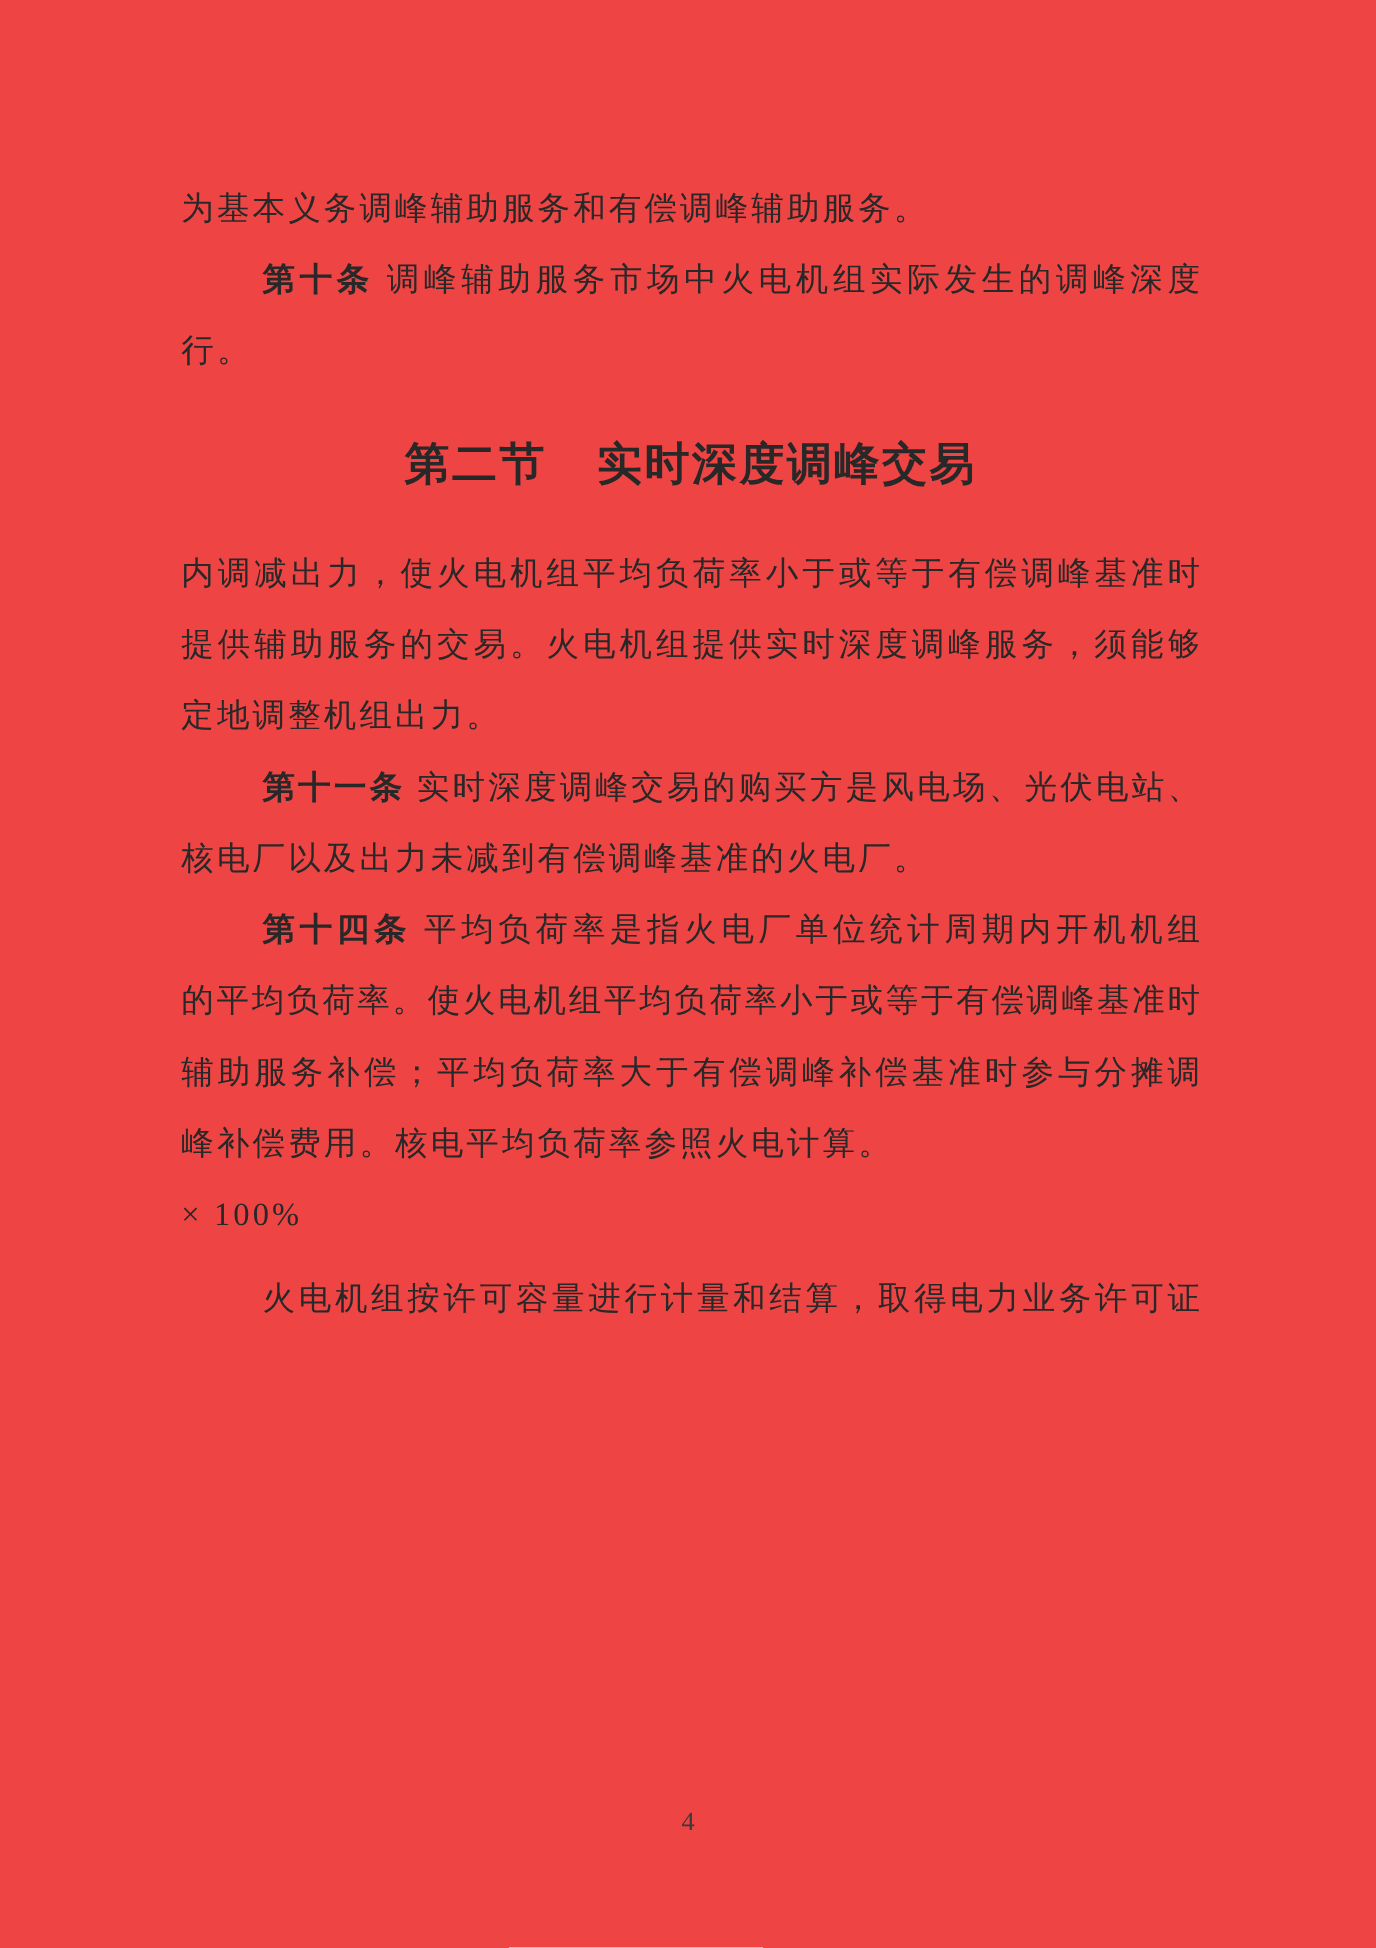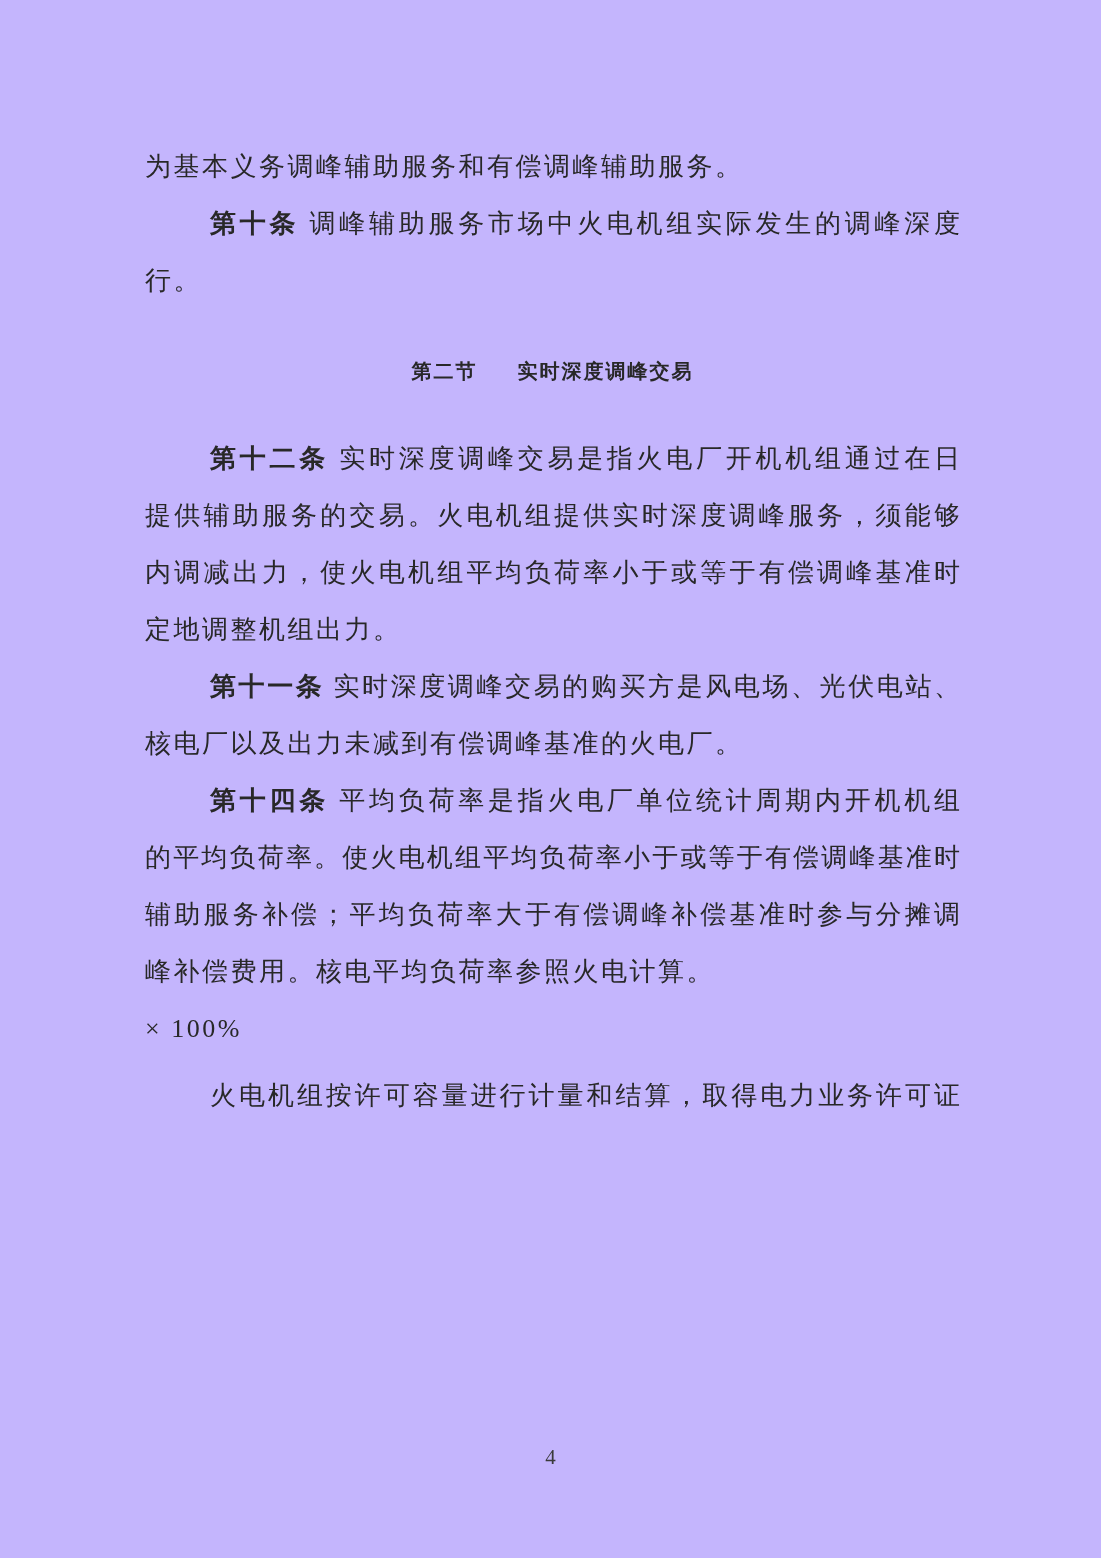--- a/index.html
+++ b/index.html
@@ -4,21 +4,21 @@
 <style>
   html, body {
     margin: 0;
     padding: 0;
     background: #ffffff;
   }
   .page {
     position: relative;
     width: 1101px;
     height: 1558px;
-    background: #c4b5fd;
+    background: #ef4444;
     overflow: hidden;
     font-family: "Liberation Serif", "DejaVu Serif", serif;
   }
   .doc-body {
     position: absolute;
     left: 145px;
     top: 138px;
     width: 815px;
     color: #282828;
     font-size: 26px;
@@ -36,21 +36,21 @@
     text-align-last: justify;
     text-justify: inter-character;
   }
   .line.indent {
     text-indent: 65px;
   }
   .line.heading {
     text-align: center;
     text-align-last: center;
     font-weight: 700;
-    font-size: 20px;
+    font-size: 36px;
     letter-spacing: 2px;
     margin-top: 34px;
     margin-bottom: 30px;
     white-space: nowrap;
   }
   .line.heading .seg-0 {
     margin-right: 40px;
   }
   .line:last-child {
     margin-top: 10px;
@@ -73,23 +73,22 @@
 </style>
 </head>
 <body>
 
 <div class="page">
   <div class="doc-body">
       <div class="line"><span class="seg-0">为基本义务调峰辅助服务和有偿调峰辅助服务。</span></div>
       <div class="line fill indent"><span class="bold seg-0">第十条</span><span class="seg-1"> 调峰辅助服务市场中火电机组实际发生的调峰深度</span></div>
       <div class="line"><span class="seg-0">行。</span></div>
       <div class="line heading"><span class="bold seg-0">第二节</span><span class="bold seg-1">实时深度调峰交易</span></div>
-      <div class="line fill indent"><span class="bold seg-0">第十二条</span><span class="seg-1"> 实时深度调峰交易是指火电厂开机机组通过在日</span></div>
+      <div class="line fill"><span class="seg-0">内调减出力，使火电机组平均负荷率小于或等于有偿调峰基准时</span></div>
       <div class="line fill"><span class="seg-0">提供辅助服务的交易。火电机组提供实时深度调峰服务，须能够</span></div>
-      <div class="line fill"><span class="seg-0">内调减出力，使火电机组平均负荷率小于或等于有偿调峰基准时</span></div>
       <div class="line"><span class="seg-0">定地调整机组出力。</span></div>
       <div class="line fill indent"><span class="bold seg-0">第十一条</span><span class="seg-1"> 实时深度调峰交易的购买方是风电场、光伏电站、</span></div>
       <div class="line"><span class="seg-0">核电厂以及出力未减到有偿调峰基准的火电厂。</span></div>
       <div class="line fill indent"><span class="bold seg-0">第十四条</span><span class="seg-1"> 平均负荷率是指火电厂单位统计周期内开机机组</span></div>
       <div class="line fill"><span class="seg-0">的平均负荷率。使火电机组平均负荷率小于或等于有偿调峰基准时</span></div>
       <div class="line fill"><span class="seg-0">辅助服务补偿；平均负荷率大于有偿调峰补偿基准时参与分摊调</span></div>
       <div class="line"><span class="seg-0">峰补偿费用。核电平均负荷率参照火电计算。</span></div>
       <div class="line"><span class="seg-0">× 100%</span></div>
       <div class="line fill indent"><span class="seg-0">火电机组按许可容量进行计量和结算，取得电力业务许可证</span></div>
     </div>

